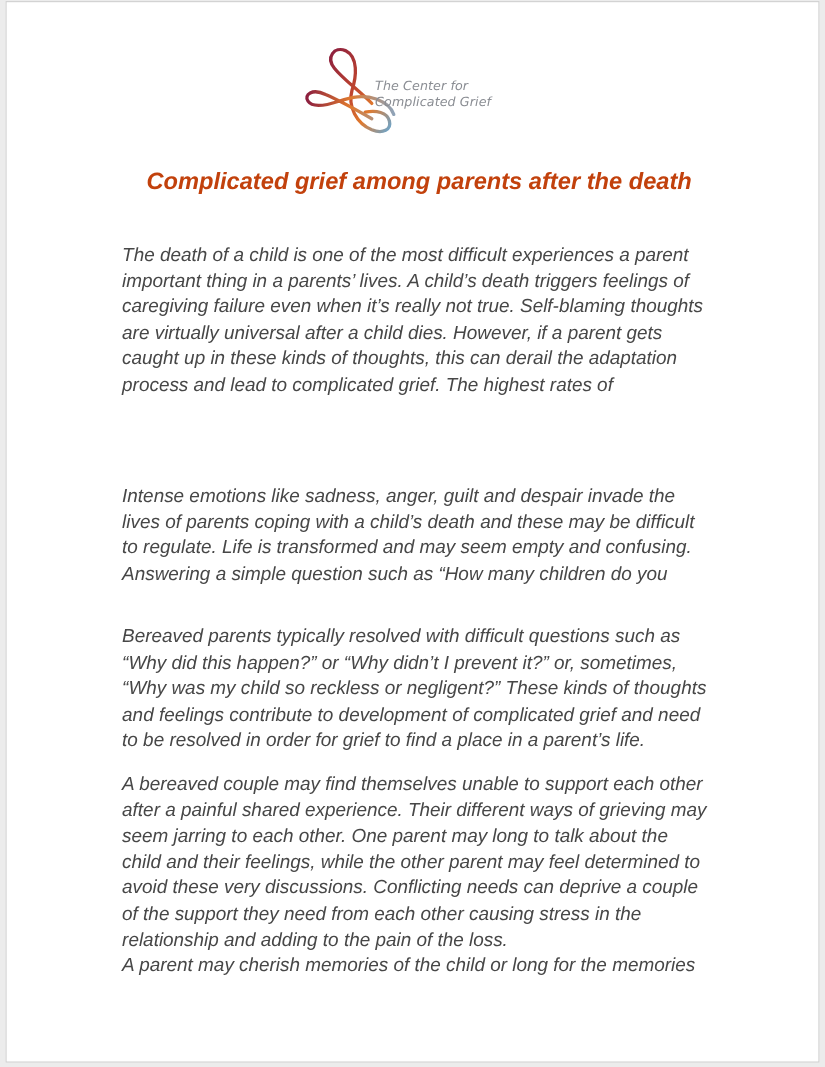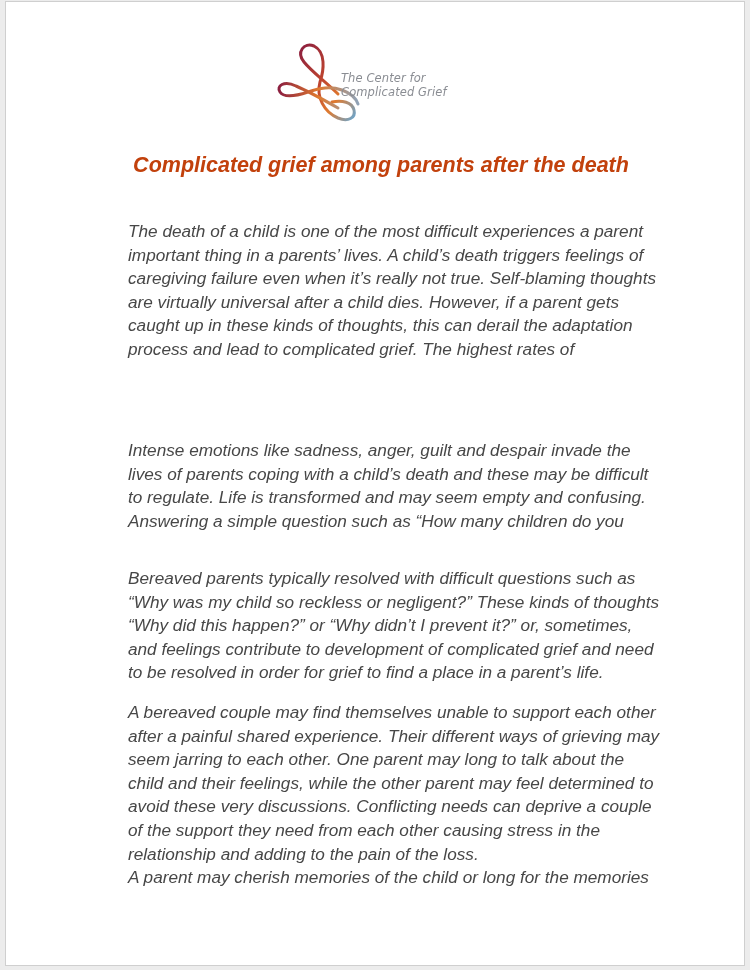--- a/index.html
+++ b/index.html
@@ -55,21 +55,21 @@
       text-align: center;
       font-family: "Liberation Sans", sans-serif;
       font-weight: bold;
       font-size: 21.5px;
       line-height: 26px;
       color: #c2410c;
       margin: 0;
     }
     .body-text {
       position: absolute;
-      left: 122px;
+      left: 105px;
       width: 560px;
       font-family: "Liberation Sans", sans-serif;
       font-size: 17.2px;
       line-height: 23.6px;
       color: #474747;
       margin: 0;
     }
     .p1 { top: 218px; }
     .p2 { top: 425px; margin-top: 12px; }
     .p3 { top: 565px; }
@@ -122,22 +122,22 @@
 
   <p class="body-text p2">
     <span class="line">Intense emotions like sadness, anger, guilt and despair invade the</span>
     <span class="line">lives of parents coping with a child’s death and these may be difficult</span>
     <span class="line">to regulate. Life is transformed and may seem empty and confusing.</span>
     <span class="line">Answering a simple question such as “How many children do you</span>
   </p>
 
   <p class="body-text p3">
     <span class="line">Bereaved parents typically resolved with difficult questions such as</span>
+    <span class="line">“Why did this happen?” or “Why didn’t I prevent it?” or, sometimes,</span>
     <span class="line">“Why was my child so reckless or negligent?” These kinds of thoughts</span>
-    <span class="line">“Why did this happen?” or “Why didn’t I prevent it?” or, sometimes,</span>
     <span class="line">and feelings contribute to development of complicated grief and need</span>
     <span class="line">to be resolved in order for grief to find a place in a parent’s life.</span>
   </p>
 
   <p class="body-text p4">
     <span class="line">A bereaved couple may find themselves unable to support each other</span>
     <span class="line">after a painful shared experience. Their different ways of grieving may</span>
     <span class="line">seem jarring to each other. One parent may long to talk about the</span>
     <span class="line">child and their feelings, while the other parent may feel determined to</span>
     <span class="line">avoid these very discussions. Conflicting needs can deprive a couple</span>

